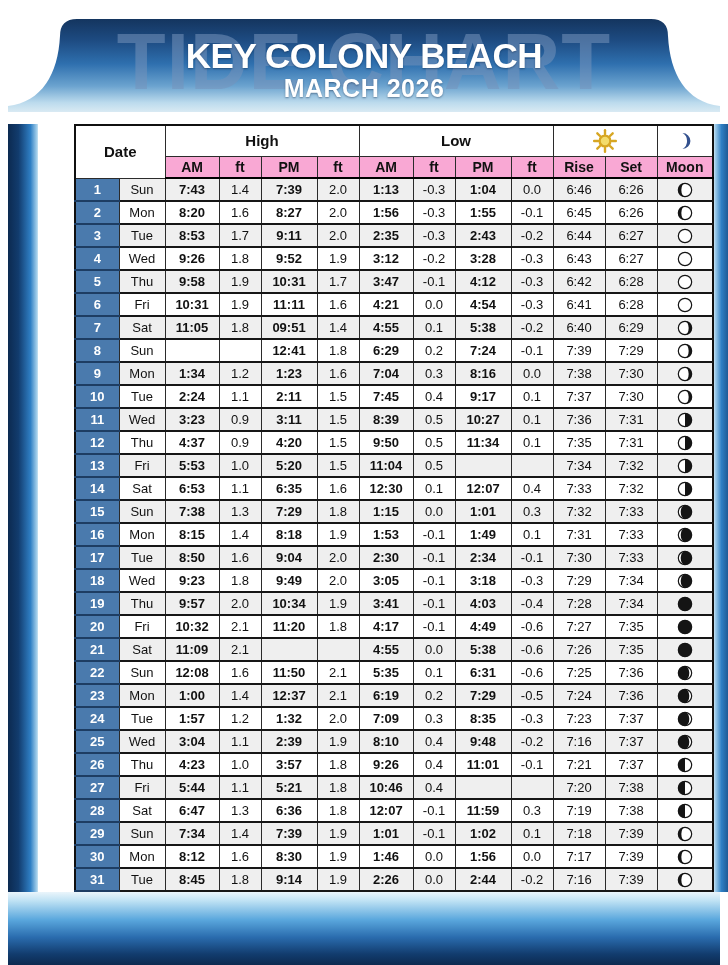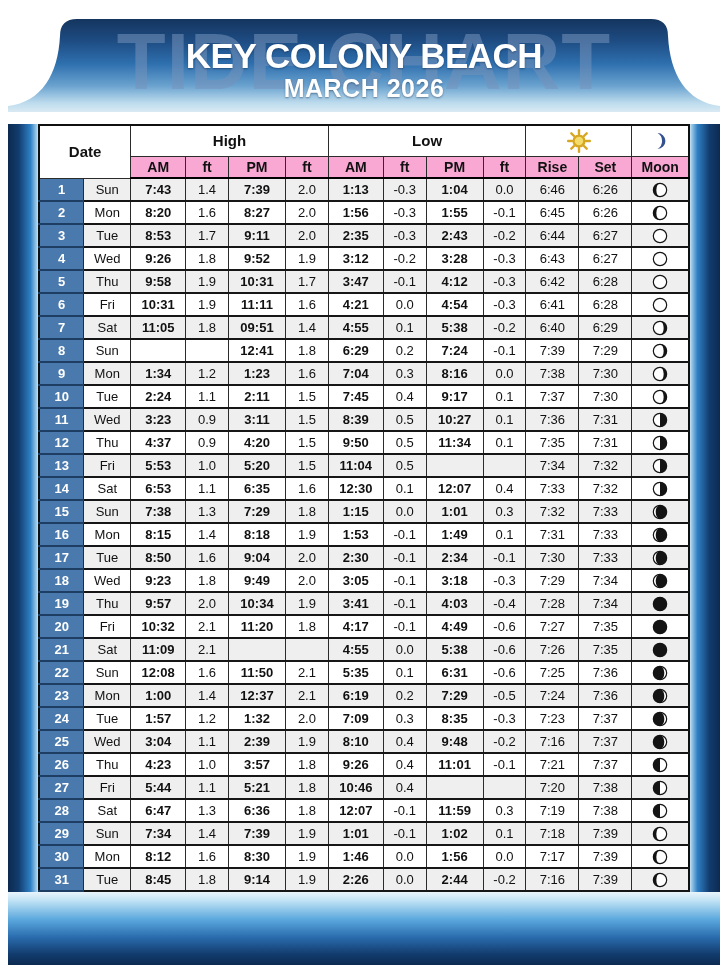--- a/index.html
+++ b/index.html
@@ -13,21 +13,21 @@
   .watermark { position:absolute; left:0; right:0; top:10px; text-align:center; font-size:80px; font-weight:bold; letter-spacing:1px; color:#7593bb; opacity:.55; white-space:nowrap; line-height:1; }
   .title-wrap { position:absolute; left:0; right:0; top:26px; text-align:center; color:#fff; }
   .title { font-size:35px; font-weight:bold; letter-spacing:-0.5px; line-height:1.05; text-shadow:0 1px 2px rgba(10,30,60,.45); }
   .subtitle { font-size:25px; font-weight:bold; letter-spacing:0.5px; line-height:1.05; text-shadow:0 1px 2px rgba(10,30,60,.45); }
 
   
   .board { display:flex; width:712px; margin:0 8px; flex:0 0 auto; align-items:stretch; }
   .side { width:30px; flex:0 0 30px; }
   .side.left  { background:linear-gradient(90deg,#0c2a50 0%,#123c6e 35%,#2f7fc4 75%,#a8d2ec 97%,#cfe6f4 100%); }
   .side.right { background:linear-gradient(270deg,#0c2a50 0%,#123c6e 35%,#2f7fc4 75%,#a8d2ec 97%,#cfe6f4 100%); }
-  .tablewrap { flex:1 1 auto; background:#fff; }
+  .tablewrap { flex:1 1 auto; background:#fff;padding-left:36px; }
 
   table.tide { width:100%; border-collapse:collapse; table-layout:fixed; border:2px solid #101010; }
   .tide th, .tide td { border:1px solid #2b2b2b; text-align:center; vertical-align:middle; padding:0; font-size:13px; color:#111; overflow:hidden; white-space:nowrap; }
   .tide thead tr.grp th { height:31px; font-size:15px; font-weight:bold; background:#fff; }
   .tide thead th.band { background:#daeefa; }
   .tide thead tr.sub th { height:22px; font-size:14px; font-weight:bold; background:#f9a8d4; border-bottom:2px solid #000000; }
   .tide thead th.yellow { background:#f6f1a0; }
   .tide tbody td { height:23px; border-bottom:2px solid #161616; }
   .tide tbody tr:nth-child(odd) td { background:#efefef; }
   .tide tbody tr:nth-child(even) td { background:#ffffff; }

